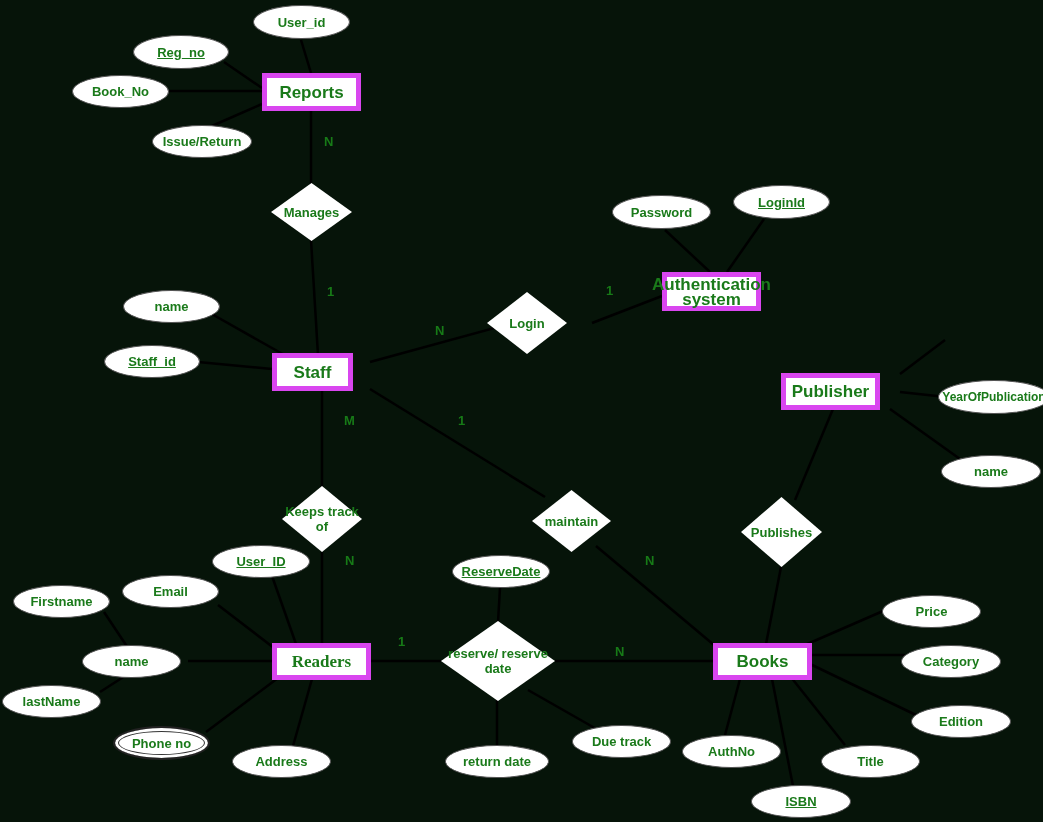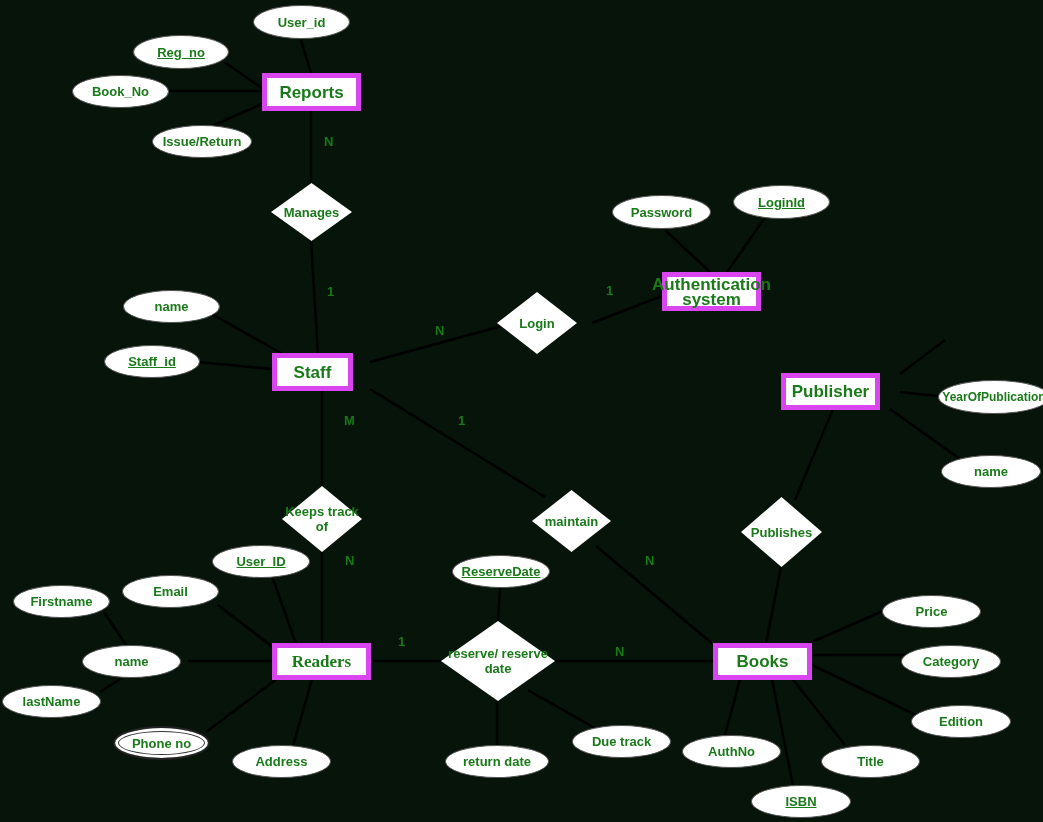--- a/index.html
+++ b/index.html
@@ -173,21 +173,21 @@
 
   <div class="node entity" style="left:713px; top:643px; width:99px; height:37px;">
     <span>Books</span>
   </div>
 
   <div class="node rel" style="left:271px; top:183px; width:81px; height:58px;">
     <div class="diamond-shape"></div>
     <div class="rel-label">Manages</div>
   </div>
 
-  <div class="node rel" style="left:497px; top:292px; width:80px; height:62px;">
+  <div class="node rel" style="left:487px; top:292px; width:80px; height:62px;">
     <div class="diamond-shape"></div>
     <div class="rel-label">Login</div>
   </div>
 
   <div class="node rel" style="left:282px; top:486px; width:80px; height:66px;">
     <div class="diamond-shape"></div>
     <div class="rel-label">Keeps track of</div>
   </div>
 
   <div class="node rel" style="left:532px; top:490px; width:79px; height:62px;">

